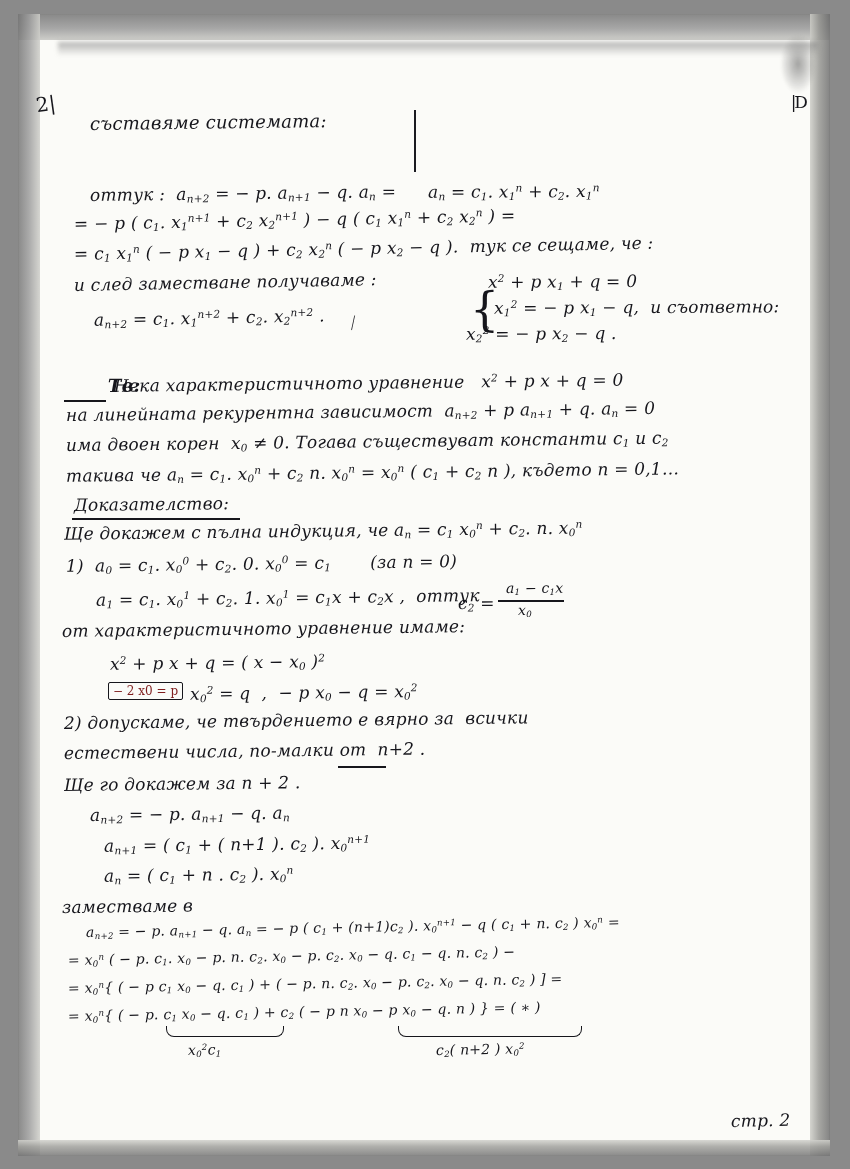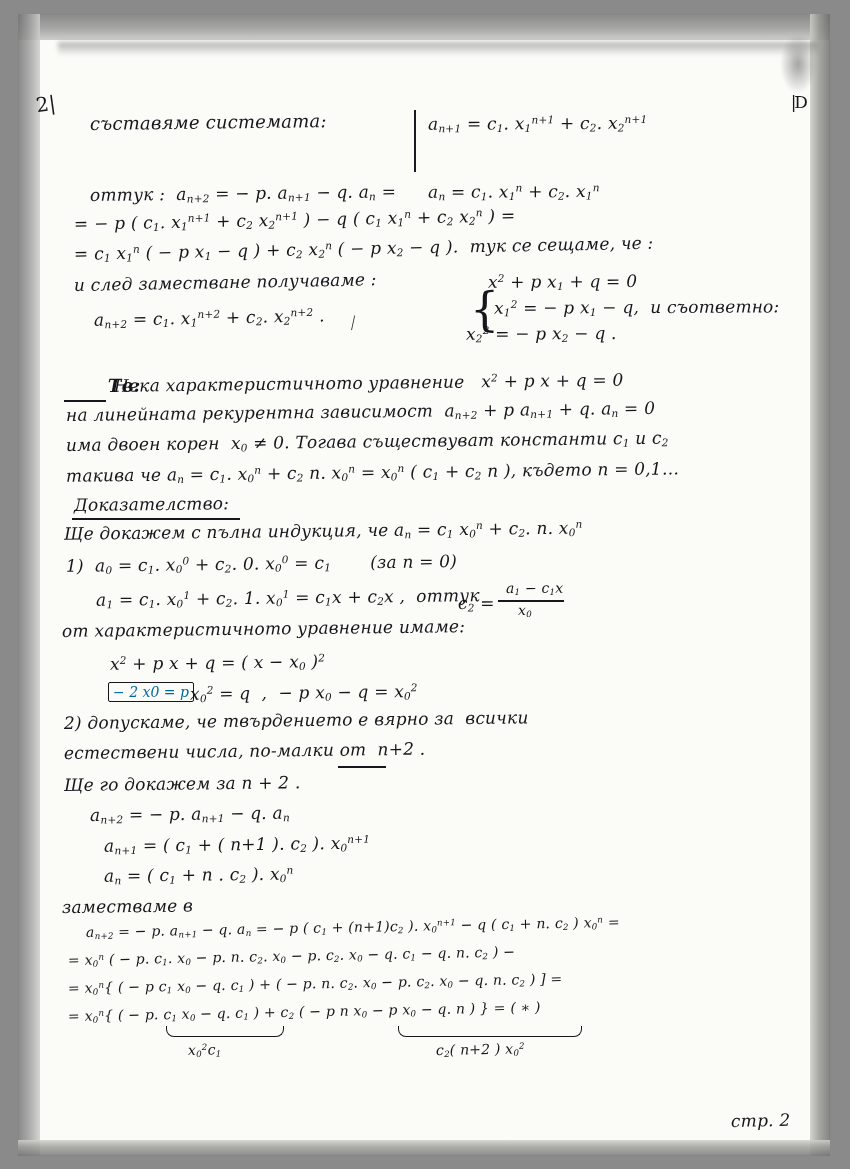--- a/index.html
+++ b/index.html
@@ -103,23 +103,22 @@
   .underline {
     position: absolute;
     height: 1.5px;
     background: #16161c;
   }
   .boxed {
     position: absolute;
     border: 1.6px solid #16161c;
     border-radius: 2px;
     padding: 1px 4px;
-    font-style: italic;
-    font-size: 14px;
-    color: #0369a1;
+    font-size: 12px;
+    color: #7f1d1d;
     white-space: pre;
     font-family: "DejaVu Serif", serif;
   }
   .corner-tl {
     position: absolute;
     font-size: 20px;
     color: #16161c;
     font-family: "DejaVu Serif", serif;
     transform: rotate(-8deg);
   }
@@ -158,21 +157,20 @@
     <div class="smudge"></div>
     <div class="smudge2"></div>
 
     <div class="corner-tl" style="left:18px; top:78px;">2|</div>
     <div class="corner-tr" style="right:24px; top:78px;">|D</div>
 
     <div class="hw slant2 bigger" style="left:72px; top:100px;">съставяме системата:</div>
 
     <div class="vline" style="left:396px; top:96px; height:62px;"></div>
 
-    <div class="hw slant0" style="left:410px; top:100px;">a<sub>n+1</sub> = c<sub>1</sub>. x<sub>1</sub><sup>n+1</sup> + c<sub>2</sub>. x<sub>2</sub><sup>n+1</sup></div>
     <div class="hw slant0" style="left:410px; top:132px;margin-top:36px;">a<sub>n</sub> = c<sub>1</sub>. x<sub>1</sub><sup>n</sup> + c<sub>2</sub>. x<sub>1</sub><sup>n</sup></div>
 
     <div class="hw slant2" style="left:72px; top:172px;">оттук :  a<sub>n+2</sub> = − p. a<sub>n+1</sub> − q. a<sub>n</sub> =</div>
     <div class="hw slant1" style="left:56px; top:200px;">= − p ( c<sub>1</sub>. x<sub>1</sub><sup>n+1</sup> + c<sub>2</sub> x<sub>2</sub><sup>n+1</sup> ) − q ( c<sub>1</sub> x<sub>1</sub><sup>n</sup> + c<sub>2</sub> x<sub>2</sub><sup>n</sup> ) =</div>
     <div class="hw slant1" style="left:56px; top:230px;">= c<sub>1</sub> x<sub>1</sub><sup>n</sup> ( − p x<sub>1</sub> − q ) + c<sub>2</sub> x<sub>2</sub><sup>n</sup> ( − p x<sub>2</sub> − q ).  тук се сещаме, че :</div>
     <div class="hw slant1" style="left:56px; top:262px;">и след заместване получаваме :</div>
     <div class="hw slant1" style="left:76px; top:296px;">a<sub>n+2</sub> = c<sub>1</sub>. x<sub>1</sub><sup>n+2</sup> + c<sub>2</sub>. x<sub>2</sub><sup>n+2</sup> .</div>
 
     <div class="hw slant0" style="left:470px; top:258px;">x<sup>2</sup> + p x<sub>1</sub> + q = 0</div>
     <div class="brace" style="left:452px; top:272px; font-size:46px;">{</div>

